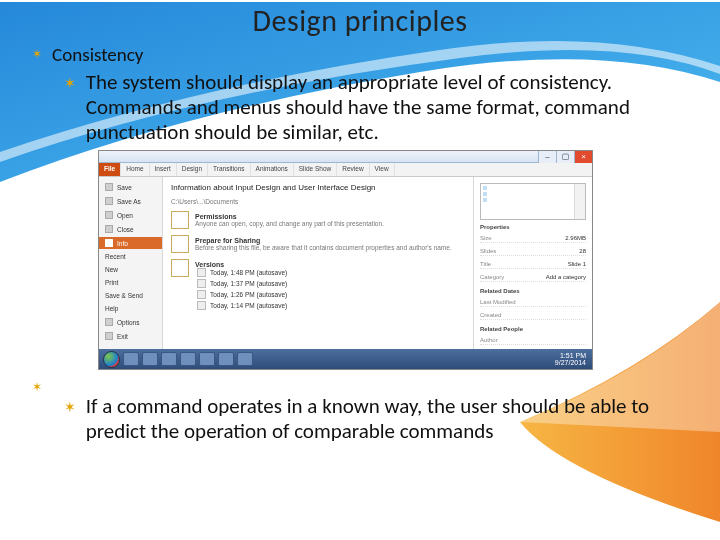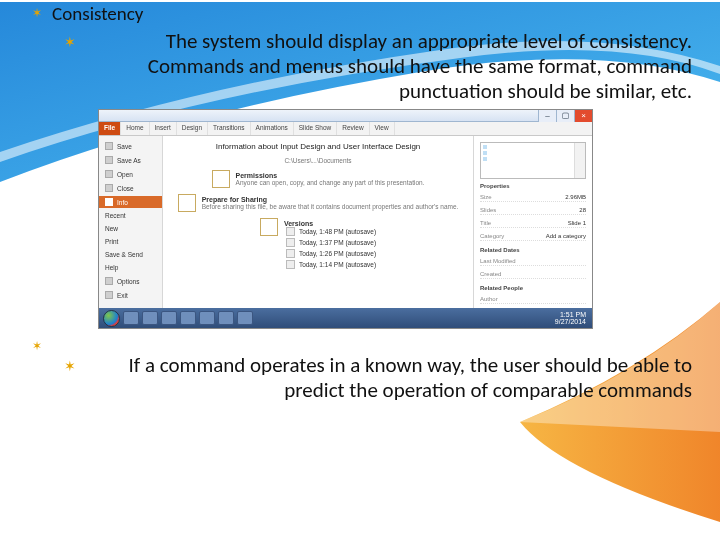--- a/index.html
+++ b/index.html
@@ -7,21 +7,21 @@
   .slide {
     width: 720px; height: 540px; position: relative; background: #fff;
   }
   .bg-swoosh { position: absolute; inset: 0; z-index: 0; }
   .content { position: relative; z-index: 1; padding: 0 28px 10px 28px; }
   .title { text-align: center; font-size: 30px; font-weight: 400; color: #222; margin: 2px 0 4px 0; letter-spacing: .5px; }
   .lvl1 { display: flex; align-items: flex-start; gap: 10px; font-size: 19px; color: #111; margin: 2px 0 4px 4px; }
   .lvl2 { display: flex; align-items: flex-start; gap: 10px; font-size: 21px; color: #111; margin: 2px 0 6px 36px; line-height: 1.18; }
   .star { flex: 0 0 auto; color: #e6a400; font-size: 14px; transform: translateY(6px); }
   .star.small { font-size: 12px; transform: translateY(4px); }
-  .lvl2-text { max-width: 620px; text-align: right; }
+  .lvl2-text { max-width: 620px; }
 
   
   .shot {
     margin: 4px 0 6px 70px; width: 495px; height: 220px;
     border: 1px solid #888; position: relative; font-family: "Segoe UI", Arial, sans-serif;
     background: #fff; overflow: hidden;
   }
   .win-titlebar { height: 12px; background: linear-gradient(#eef3fa,#d7e3f3); border-bottom: 1px solid #9fb6d0; position: relative; }
   .win-controls { position: absolute; right: 0; top: 0; display: flex; }
   .win-btn { width: 18px; height: 12px; border-left: 1px solid #9fb6d0; font-size: 8px; line-height: 12px; text-align: center; }
@@ -33,21 +33,21 @@
   .ribbon-tab.file { background: #ce4b12; color: #fff; font-weight: 600; }
   .ribbon-tab.file::after { content:""; }
 
   .backstage { display: flex; height: 174px; }
   .bs-nav { width: 64px; background: #f4f4f4; border-right: 1px solid #d7d7d7; padding: 4px 0; font-size: 6.5px; color: #333; display: flex; flex-direction: column; gap: 2px; }
   .bs-item { padding: 2px 6px; display:flex; align-items:center; gap:4px; }
   .bs-item.active { background: #d96a29; color:#fff; }
   .bs-ico { width:8px; height:8px; background:#cfcfcf; border:1px solid #aaa; }
   .bs-item.active .bs-ico { background:#fff; border-color:#fff3; }
 
-  .bs-main { flex:1; padding: 6px 8px; font-size: 6.5px; color:#333; display:flex; flex-direction:column; gap:6px; border-right:1px solid #d7d7d7;align-items:center; }
+  .bs-main { flex:1; padding: 6px 8px; font-size: 6.5px; color:#333; display:flex; flex-direction:column; gap:6px; border-right:1px solid #d7d7d7; }
   .bs-h { font-size: 8px; color:#222; }
   .bs-sub { color:#777; }
   .bs-row { display:flex; align-items:flex-start; gap:6px; }
   .bs-thumb { width:18px; height:18px; background:#fff; border:1px solid #c8aa60; }
   .bs-sec-title { font-weight:600; font-size:7px; margin-top:2px;}
   .bs-list { display:flex; flex-direction:column; gap:2px; margin-left:2px;}
   .bs-line { display:flex; gap:4px; align-items:center; }
   .bs-dot { width:9px; height:9px; background:#eee; border:1px solid #bbb; }
 
   .bs-right { width:118px; padding:6px 6px; font-size:6px; color:#444; display:flex; flex-direction:column; gap:4px; }
@@ -79,20 +79,21 @@
           <stop offset="100%" stop-color="#ef7f1f"></stop>
       </linearGradient>
     </defs>
     <path d="M0,0 L0,180 Q180,110 420,70 Q600,40 720,80 L720,0 Z" fill="url(#g1)" opacity=".9"></path>
     <path d="M0,160 Q200,90 460,56 Q620,34 720,72 L720,64 Q600,24 440,48 Q200,82 0,150 Z" fill="#fff" opacity=".55"></path>
     <path d="M720,540 L720,300 Q640,370 520,420 Q560,470 720,520 Z" fill="url(#g2)" opacity=".95"></path>
     <path d="M720,300 Q640,372 520,420 L720,430 Z" fill="#fff" opacity=".35"></path>
   </svg>
 
   <div class="content">
+    <h1 class="title">Design principles</h1>
 
     <div class="lvl1">
       <span class="star small">✶</span>
       <span>Consistency</span>
     </div>
     <div class="lvl2">
       <span class="star">✶</span>
       <span class="lvl2-text">The system should display an appropriate level of consistency. Commands and menus should have the same format, command punctuation should be similar, etc.</span>
     </div>
 

